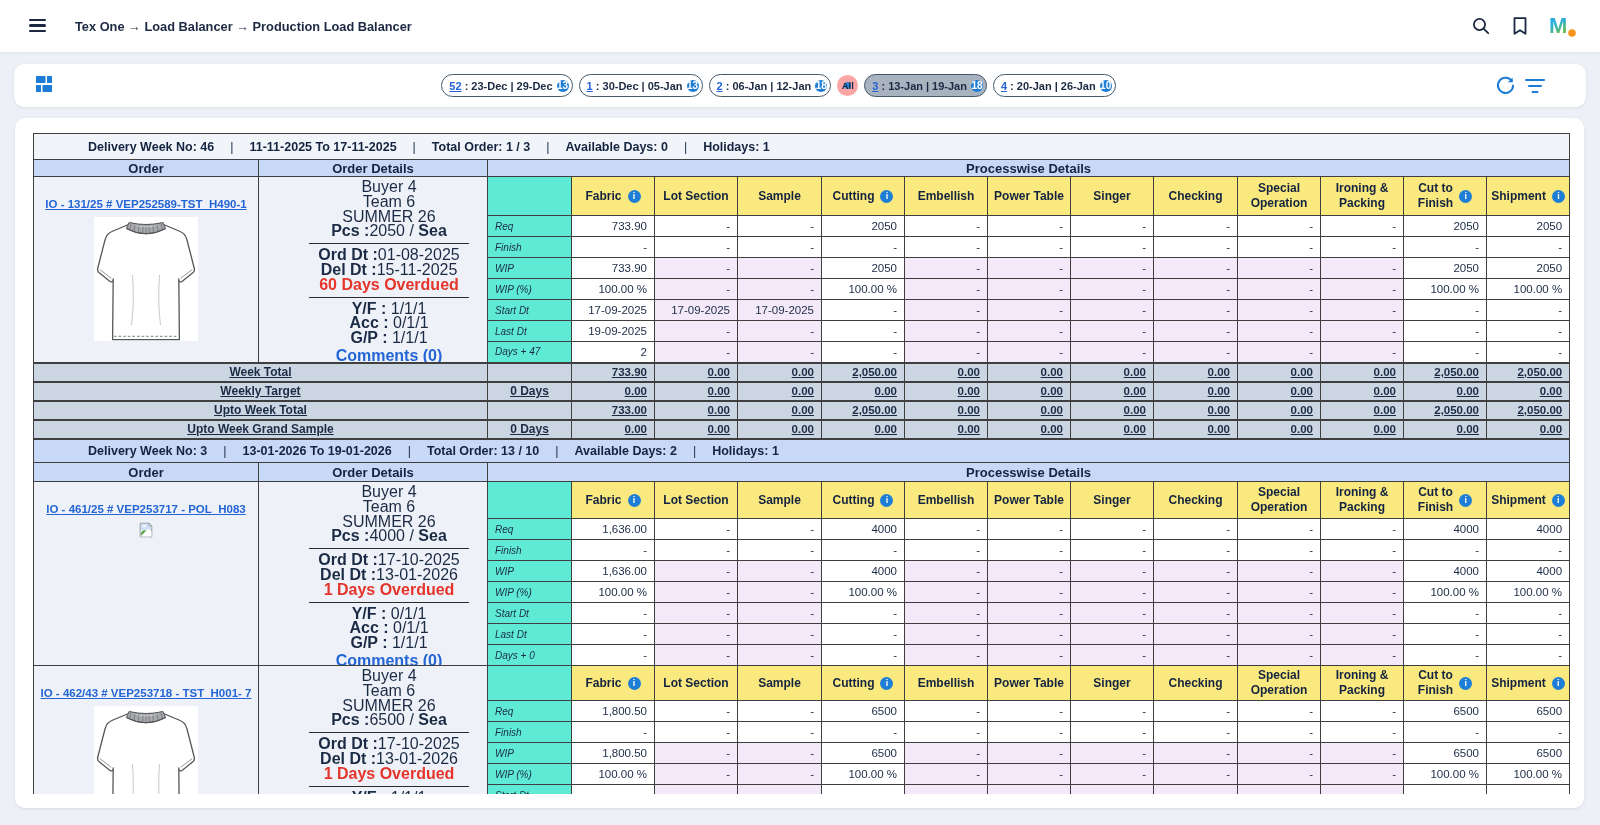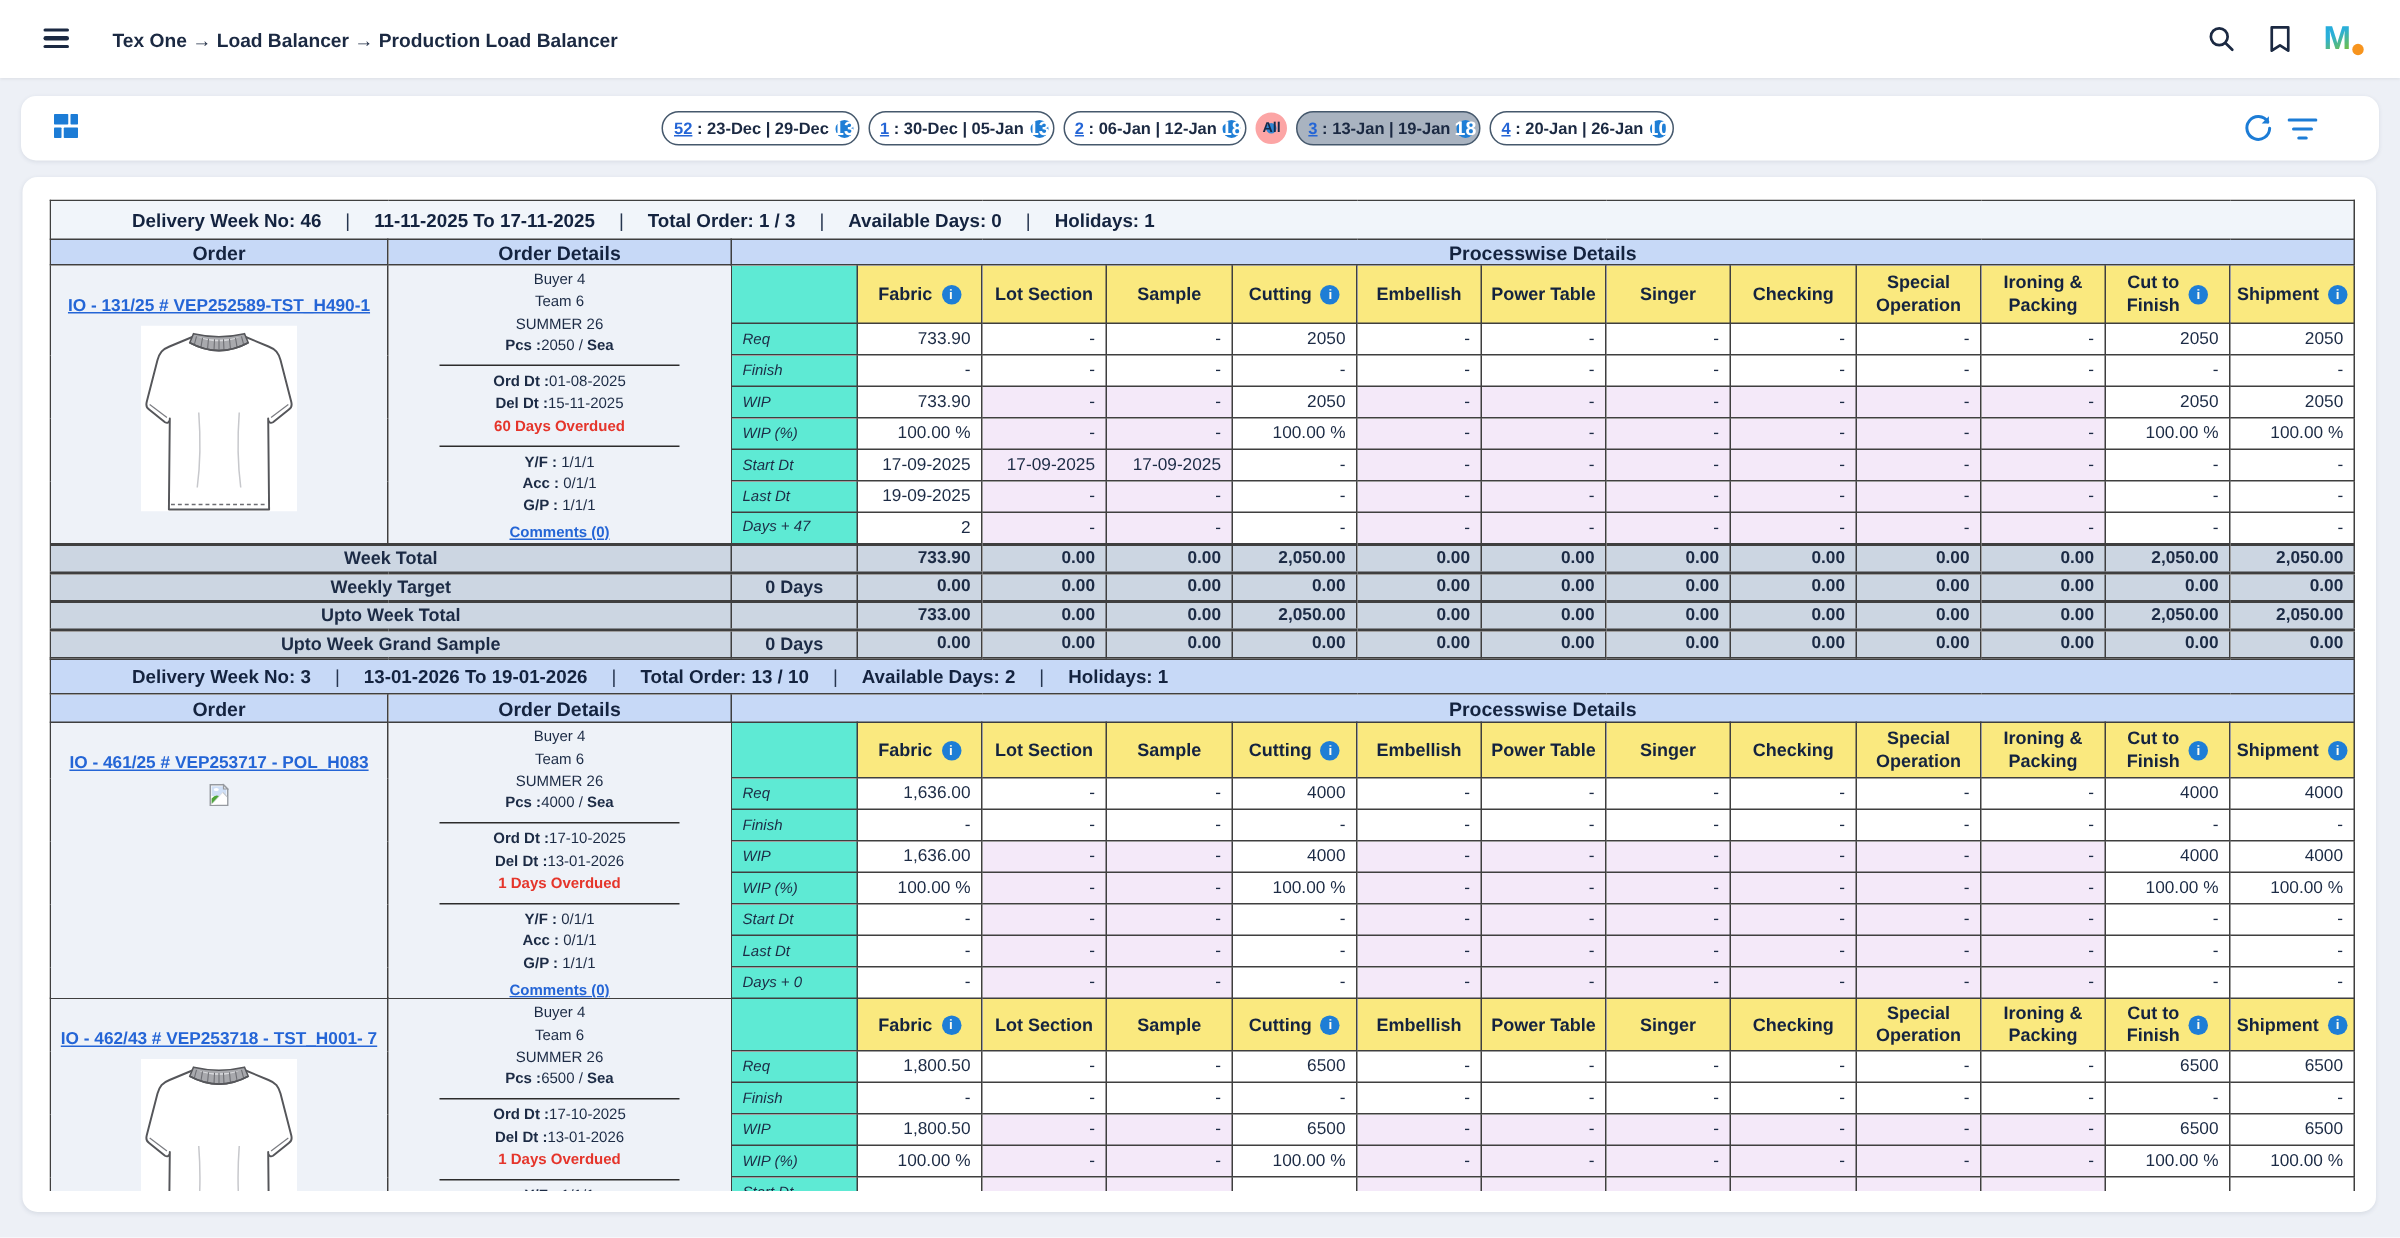--- a/index.html
+++ b/index.html
@@ -10,21 +10,21 @@
 .burger span{display:block;height:2.4px;background:#1b2942;border-radius:2px;margin-bottom:2.9px;}
 .crumb{position:absolute;left:75px;top:19px;font-size:12.8px;font-weight:700;color:#1b2942;letter-spacing:0;}
 .topicons{position:absolute;right:21px;top:12px;display:flex;align-items:center;gap:20px;}
 
 .fcard{position:absolute;left:14px;top:64px;width:1572px;height:43px;background:#fff;border-radius:10px;box-shadow:0 1px 3px rgba(40,60,90,.10);}
 .gridicon{position:absolute;left:22px;top:12px;}
 .chips{position:absolute;left:0;top:0;width:100%;height:100%;display:flex;align-items:center;justify-content:center;gap:6px;padding-right:43px;}
 .chip{display:flex;align-items:center;height:23px;border:1.5px solid #45586c;border-radius:12px;background:#fff;padding:0 3px 0 7px;font-size:11px;font-weight:700;color:#1b2942;white-space:nowrap;}
 .chip .wk{color:#2465d6;text-decoration:underline;font-weight:700;}
 .chip .bar{margin:0 3px;font-weight:700;}
-.chip .badge{margin-left:4px;width:12px;height:12px;border-radius:50%;background:#1e7ed6;color:#fff;font-size:13px;font-weight:700;display:flex;align-items:center;justify-content:center;}
+.chip .badge{margin-left:4px;width:12px;height:12px;border-radius:50%;background:#1e7ed6;color:#fff;font-size:10px;font-weight:700;display:flex;align-items:center;justify-content:center;}
 .chip.sel{background:#a9b3c0;}
 .allbtn{width:21px;height:21px;border-radius:50%;background:#2e86d3;color:#132a4a;font-size:9.5px;font-weight:700;display:flex;align-items:center;justify-content:center;border:7px solid #fca5a5;}
 .ficons{position:absolute;right:41px;top:11px;display:flex;align-items:center;gap:9px;}
 
 .mcard{position:absolute;left:15px;top:118px;width:1569px;height:690px;background:#fff;border-radius:10px;box-shadow:0 1px 3px rgba(40,60,90,.10);overflow:hidden;}
 .twrap{position:absolute;left:18px;top:15px;width:1537px;height:661px;overflow:hidden;}
 
 table.grid{border-collapse:collapse;table-layout:fixed;width:1537px;font-size:12px;color:#1c2b45;}
 table.grid td{border:1px solid #3f3f3f;overflow:hidden;}
 tr.band td{border:1.5px solid #3f3f3f;background:#f1f5fa;height:26px;}
@@ -36,32 +36,32 @@
 table.t2 tr.heads td{height:19px;}
 tr.yrow td.yh{background:#fae97f;height:39px;text-align:center;font-weight:700;font-size:12px;color:#14233f;padding:0;}
 .yflex{display:flex;align-items:center;justify-content:center;line-height:15px;height:100%;}
 .yflex .info{margin-left:6px;flex:0 0 auto;}
 td.ylbl{background:#f1f4f9;}
 .info{display:inline-block;width:13px;height:13px;border-radius:50%;background:#1e7ed6;color:#fdfcf0;font-size:9px;font-weight:700;text-align:center;line-height:13px;font-style:normal;}
 tr.drow td{height:21px;}
 td.lbl{background:#5eead4;padding-left:7px;font-size:10px;font-style:italic;}
 td.num{text-align:right;padding-right:7px;background:#fff;font-size:11.5px;}
 td.pink{background:#f4e9f9;}
-tr.srow td{background:#ccd6e2;font-weight:700;height:19px;border-top-width:2px;}
+tr.srow td{background:#ccd6e2;font-weight:700;height:19px;border-top-width:2px;text-decoration:underline;}
 td.sumname{text-align:center;font-weight:700;}
 td.sumlbl{text-align:center;}
 
 td.ord,td.det{background:#eef2f8;vertical-align:top;position:relative;padding:0;}
 .ordwrap{position:absolute;left:0;top:0;width:100%;height:100%;text-align:center;}
 .olink{margin-top:21px;font-size:11.5px;font-weight:700;color:#2465d6;text-decoration:underline;white-space:nowrap;}
 .oimg{margin-top:7px;}
 td.det{text-align:center;}
 tr.yA td.yh{height:37px;}
 tr.yB td.yh{height:35px;}
-.detwrap{position:absolute;left:0;top:0;width:100%;height:100%;padding-top:3px;font-size:10px;line-height:14.8px;}
+.detwrap{position:absolute;left:16px;top:0;width:100%;height:100%;padding-top:3px;font-size:16px;line-height:14.8px;}
 .detwrap .hr{border-top:1.3px solid #2c2c2c;width:160px;margin:4px auto;}
 .detwrap .red{color:#e5352b;font-weight:700;}
 .comments{color:#2465d6;font-weight:700;text-decoration:underline;margin-top:3px;}
 </style></head>
 <body>
 <div class="topbar">
   <div class="burger">
       <span></span>
       <span></span>
       <span></span>

